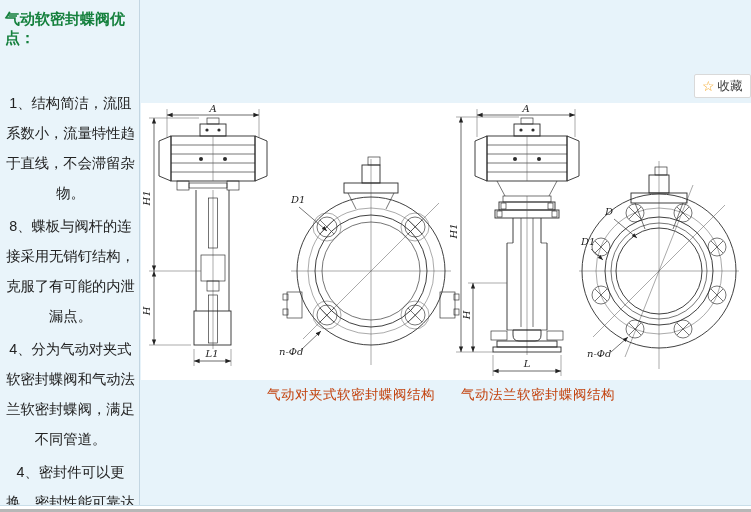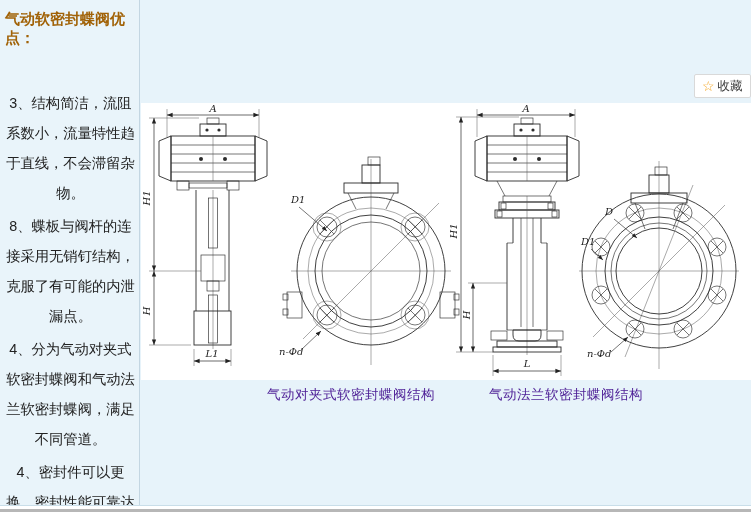--- a/index.html
+++ b/index.html
@@ -3,35 +3,35 @@
 <meta charset="utf-8">
 <style>
   html,body{margin:0;padding:0;}
   body{font-family:"Liberation Sans",sans-serif;background:#fff;}
   .page{position:relative;width:751px;height:512px;overflow:hidden;background:#e7f3fa;}
 
   
   .sidebar{position:absolute;left:0;top:0;width:140px;height:505px;
     border-right:1px solid #c3d6e2;box-sizing:border-box;padding:6px 3px 0 5px;
     color:#1c1c1c;background:#e9f4fa;}
-  .sidebar h3{margin:4px 0 40px 0;font-size:15px;font-weight:bold;color:#a16207;letter-spacing:0;}
+  .sidebar h3{margin:4px 0 40px 0;font-size:15px;font-weight:bold;color:#15803d;letter-spacing:0;}
   .sidebar p{margin:0 0 3px 0;font-size:14.3px;line-height:30px;text-align:center;color:#222;}
 
   
   .main{position:absolute;left:141px;top:0;width:610px;height:505px;}
   .canvas{position:absolute;left:0;top:103px;width:610px;height:277px;background:#ffffff;}
   .fav{position:absolute;left:553px;top:74px;height:24px;display:flex;align-items:center;
     gap:3px;background:#ffffff;border:1px solid #d9d9d9;border-radius:2px;
     padding:0 7px;font-size:12.5px;color:#404040;cursor:pointer;font-family:"Liberation Sans",sans-serif;}
   .fav .star{color:#f5a623;font-size:14px;line-height:1;}
 
-  .cap{position:absolute;top:386px;font-size:13.5px;color:#4c1d95;white-space:nowrap;
+  .cap{position:absolute;top:386px;font-size:13.5px;color:#c2410c;white-space:nowrap;
     letter-spacing:.5px;}
   .cap1{left:126px;}
-  .cap2{left:348px;}
+  .cap2{left:320px;}
 
   
   .bottom-strip{position:absolute;left:0;top:505px;width:751px;height:4px;background:#ffffff;
     border-top:1px solid #c9dee9;box-sizing:border-box;}
   .gray-bar{position:absolute;left:0;top:509px;width:751px;height:3px;background:#b7b7b7;}
 
   
   .ln{stroke:#2b2b2b;stroke-width:.9;fill:none;}
   .md{stroke:#2b2b2b;stroke-width:.65;fill:none;}
   .thin{stroke:#555;stroke-width:.5;fill:none;}
@@ -39,21 +39,21 @@
   .dot{fill:#2b2b2b;stroke:none;}
   .dimtext{font-family:"DejaVu Serif",serif;font-style:italic;font-size:10px;fill:#1e1e1e;}
 </style>
 </head>
 <body>
 
 <div class="page">
 
   <aside class="sidebar">
     <h3>气动软密封蝶阀优点：</h3>
-    <p>3、结构简洁，流阻系数小，流量特性趋于直线，不会滞留杂物。</p>
+    <p>1、结构简洁，流阻系数小，流量特性趋于直线，不会滞留杂物。</p>
     <p>8、蝶板与阀杆的连接采用无销钉结构，克服了有可能的内泄漏点。</p>
     <p>4、分为气动对夹式软密封蝶阀和气动法兰软密封蝶阀，满足不同管道。</p>
     <p>4、密封件可以更换，密封性能可靠达到双向密封零泄漏。</p>
 
   </aside>
 
   <div class="main">
 
     <button class="fav">
       <span class="star">☆</span>

